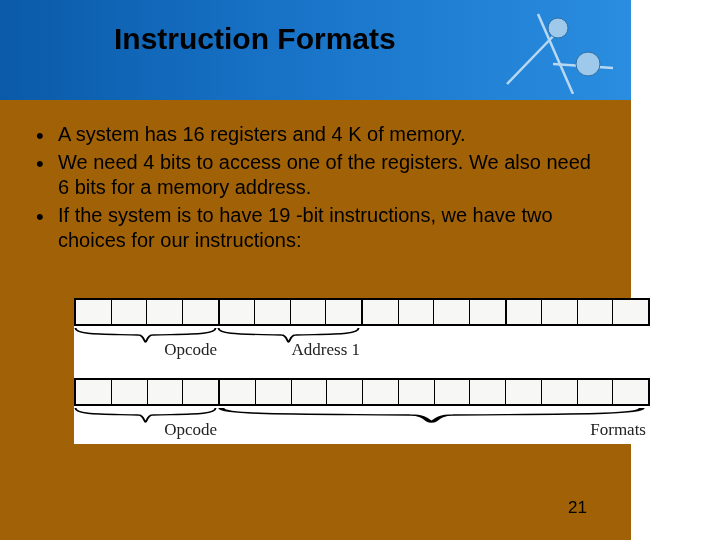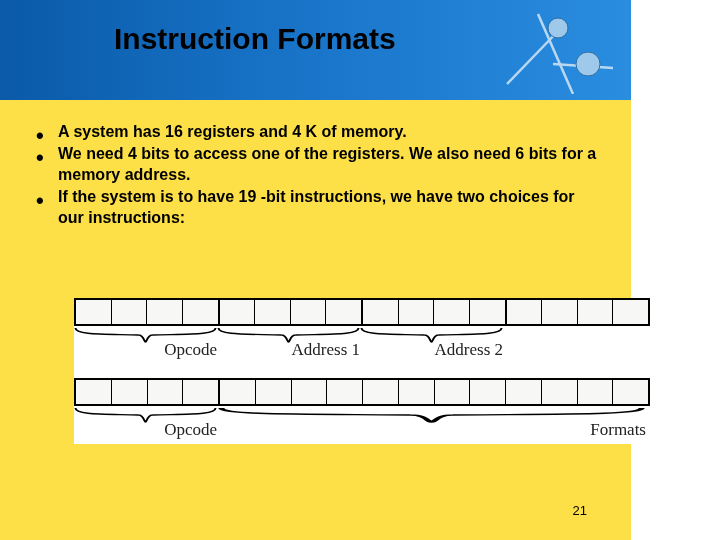--- a/index.html
+++ b/index.html
@@ -8,21 +8,21 @@
     width: 720px;
     height: 540px;
     font-family: Arial, Helvetica, sans-serif;
     background: #fff;
     overflow: hidden;
   }
   .slide {
     width: 631px;
     height: 540px;
     position: relative;
-    background: #fde047;
+    background: #a16207;
   }
   .header-band {
     position: absolute;
     top: 0; left: 0; right: 0;
     height: 100px;
     background: linear-gradient(90deg, #0a5aa8 0%, #1873c7 45%, #2a8de0 100%);
   }
   .header-deco {
     position: absolute;
     right: 8px;
@@ -37,23 +37,22 @@
     color: #000;
     font-size: 30px;
     font-weight: bold;
   }
   .bullets {
     position: absolute;
     left: 30px;
     top: 122px;
     right: 30px;
     color: #000;
-    font-size: 16px;
+    font-size: 20px;
     line-height: 1.28;
-    font-weight: bold;
   }
   .bullets ul {
     list-style: none;
     padding: 0;
     margin: 0;
   }
   .bullets li {
     padding-left: 28px;
     position: relative;
     margin-bottom: 2px;
@@ -101,21 +100,21 @@
     font-size: 17px;
     color: #222;
     margin-top: -3px;
     padding-bottom: 4px;
   }
   .brace-svg { width: 100%; height: 16px; }
   .page-num {
     position: absolute;
     right: 44px;
     bottom: 22px;
-    font-size: 13px;
+    font-size: 17px;
     color: #000;
   }
 </style>
 </head>
 <body>
 
 <div class="slide">
 
   <div class="header-band">
     <svg class="header-deco" viewBox="0 0 120 88">
@@ -162,26 +161,20 @@
             <path d="M1 1 C 1 8, 20 7, 45 8 C 49 8, 49 15, 50 15 C 51 15, 51 8, 55 8 C 80 7, 99 8, 99 1" fill="none" stroke="#000" stroke-width="1.4"></path>
           </svg>
           <div class="brace-label">Opcode</div>
         </div>
         <div class="brace-group" style="width: 25%;">
           <svg class="brace-svg" viewBox="0 0 100 16" preserveAspectRatio="none">
             <path d="M1 1 C 1 8, 20 7, 45 8 C 49 8, 49 15, 50 15 C 51 15, 51 8, 55 8 C 80 7, 99 8, 99 1" fill="none" stroke="#000" stroke-width="1.4"></path>
           </svg>
           <div class="brace-label">Address 1</div>
         </div>
-        <div class="brace-group" style="width: 25%;">
-          <svg class="brace-svg" viewBox="0 0 100 16" preserveAspectRatio="none">
-            <path d="M1 1 C 1 8, 20 7, 45 8 C 49 8, 49 15, 50 15 C 51 15, 51 8, 55 8 C 80 7, 99 8, 99 1" fill="none" stroke="#000" stroke-width="1.4"></path>
-          </svg>
-          <div class="brace-label">Address 2</div>
-        </div>
       </div>
     <div style="height:14px"></div>
     <div id="row2-bits" class="bitrow">
         <div class="cell"></div>
         <div class="cell"></div>
         <div class="cell"></div>
         <div class="cell sep"></div>
         <div class="cell"></div>
         <div class="cell"></div>
         <div class="cell"></div>

